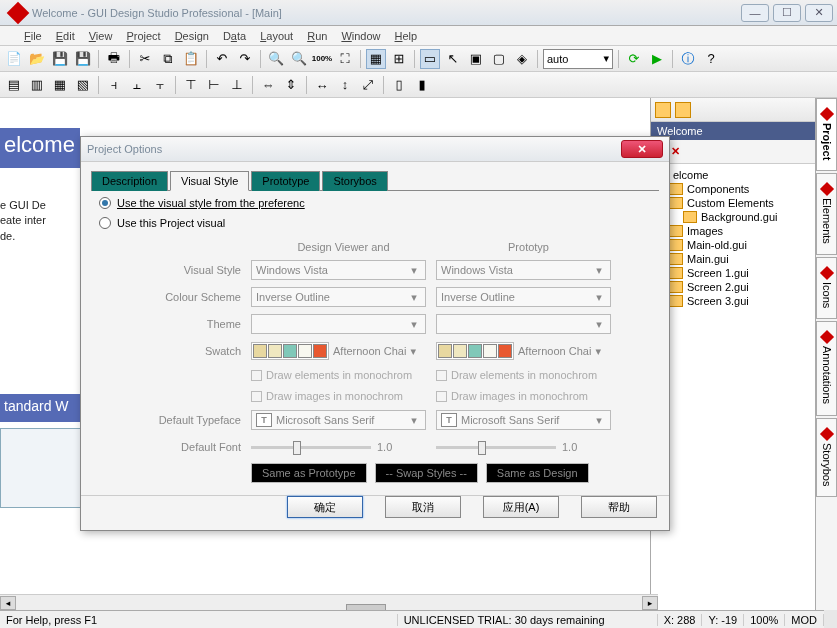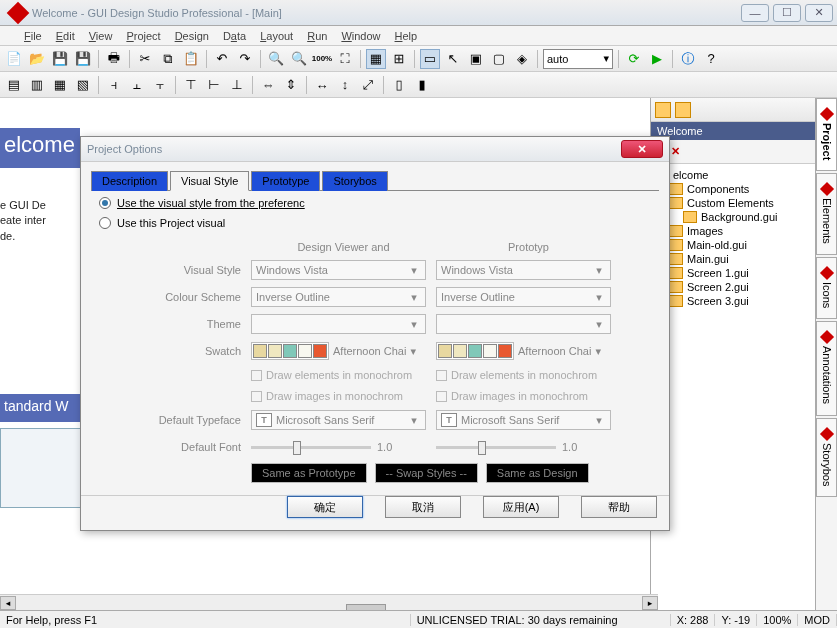--- a/index.html
+++ b/index.html
@@ -44,33 +44,33 @@
 .rp-tree .node .ficon { width:14px; height:12px; background:#fc6; border:1px solid #c80; }
 .rp-tree .node.indent1 { padding-left: 14px; }
 .rp-tree .node.indent2 { padding-left: 28px; }
 
 .sidetabs { width: 22px; background:#f4f4f4; border-left:1px solid #aaa; display:flex; flex-direction:column; }
 .sidetab { writing-mode: vertical-rl; padding:10px 3px; border:1px solid #aaa; background:#f8f8f8; margin-bottom:2px; font-size:11px; display:flex; align-items:center; gap:4px; }
 .sidetab.active { background:white; font-weight:bold; }
 .sidetab .sdot { width:10px; height:10px; background:#c00; transform:rotate(45deg); }
 
 
-.statusbar { position:absolute; bottom:0; left:0; right:0; height:18px; background:#f0f0f0; border-top:1px solid #aaa; display:flex; align-items:center; font-size:11px; }
+.statusbar { position:absolute; bottom:0; left:0; right:13px; height:18px; background:#f0f0f0; border-top:1px solid #aaa; display:flex; align-items:center; font-size:11px; }
 .statusbar .cell { padding:0 6px; border-right:1px solid #ccc; }
 .statusbar .flex { flex:1; }
 
 
 .dialog { position:absolute; left:80px; top:136px; width:590px; height:395px; background:#f4f4f4; border:1px solid #888; box-shadow:2px 2px 8px rgba(0,0,0,0.3); display:flex; flex-direction:column; }
 .dialog .dtitle { height:26px; background:linear-gradient(#f8f8f8,#e4e8ec); display:flex; align-items:center; padding:0 6px; border-bottom:1px solid #ccc; }
 .dialog .dtitle .dt { color:#7a8a9a; flex:1; }
 .dialog .dtitle .dclose { width:42px; height:18px; background:linear-gradient(#e57,#c23); border:1px solid #a12; border-radius:3px; color:white; display:flex; align-items:center; justify-content:center; font-weight:bold; }
 .dialog .dbody { flex:1; padding:8px 10px; display:flex; flex-direction:column; }
 
 .tabstrip { display:flex; border-bottom:1px solid #888; }
-.tab { padding:3px 10px; border:1px solid #888; border-bottom:none; background:#1d4ed8; margin-right:2px; position:relative; top:1px; }
+.tab { padding:3px 10px; border:1px solid #888; border-bottom:none; background:#0f766e; margin-right:2px; position:relative; top:1px; }
 .tab.active { background:#f4f4f4; border-bottom:1px solid #f4f4f4; }
 
 .radiorow { display:flex; align-items:center; gap:6px; margin:6px 0 2px 8px; }
 .radio { width:12px; height:12px; border:1px solid #666; border-radius:50%; display:flex; align-items:center; justify-content:center; background:white; }
 .radio.checked::after { content:''; width:6px; height:6px; background:#37a; border-radius:50%; }
 
 .formarea { flex:1; margin-top:6px; padding:4px 0; }
 .colheads { display:flex; margin-left:160px; margin-bottom:6px; }
 .colheads .ch { width:185px; color:#888; text-align:center; }
 .formrow { display:flex; align-items:center; margin-bottom:5px; height:22px; }

